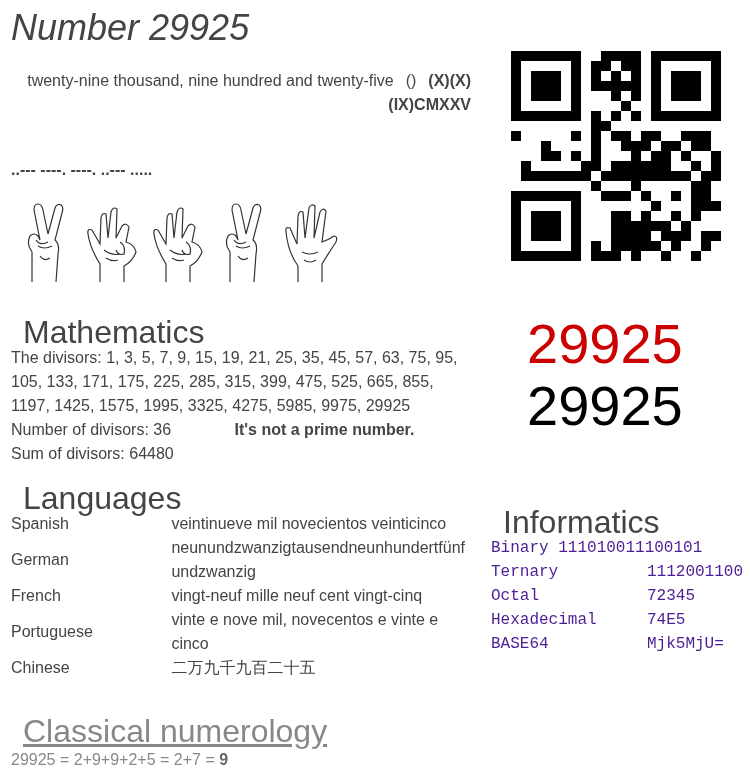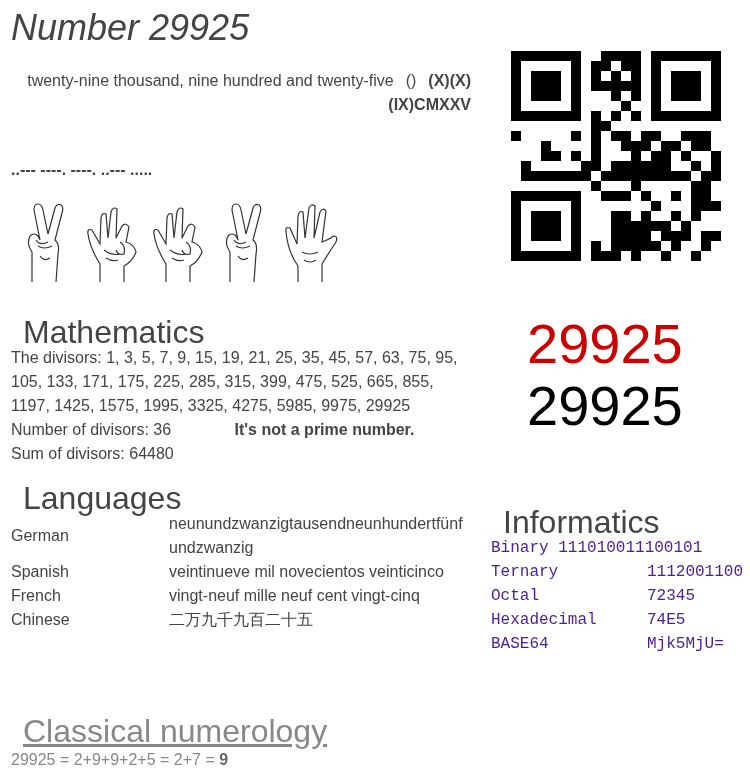--- a/index.html
+++ b/index.html
@@ -350,30 +350,34 @@
   <div>
     <span>Sum of divisors:</span>
     <span>64480</span>
   </div>
 </div>
 
 <h2 style="top: 467px;">Languages</h2>
 <table class="langs">
   <tbody>
       <tr>
+    <td class="lbl">Spanish</td>
+    <td>veintinueve mil novecientos veinticinco</td>
+  </tr>
+  <tr>
     <td class="lbl">German</td>
     <td>neunundzwanzigtausendneunhundertfünf undzwanzig</td>
   </tr>
   <tr>
-    <td class="lbl">Spanish</td>
-    <td>veintinueve mil novecientos veinticinco</td>
-  </tr>
-  <tr>
     <td class="lbl">French</td>
     <td>vingt-neuf mille neuf cent vingt-cinq</td>
+  </tr>
+  <tr>
+    <td class="lbl">Portuguese</td>
+    <td style="width: 300px;">vinte e nove mil, novecentos e vinte e cinco</td>
   </tr>
   <tr>
     <td class="lbl">Chinese</td>
     <td>二万九千九百二十五</td>
   </tr>
 </tbody>
   </table>
 
 <h2 style="left: 491px; top: 491px;">Informatics</h2>
 <table class="info">

